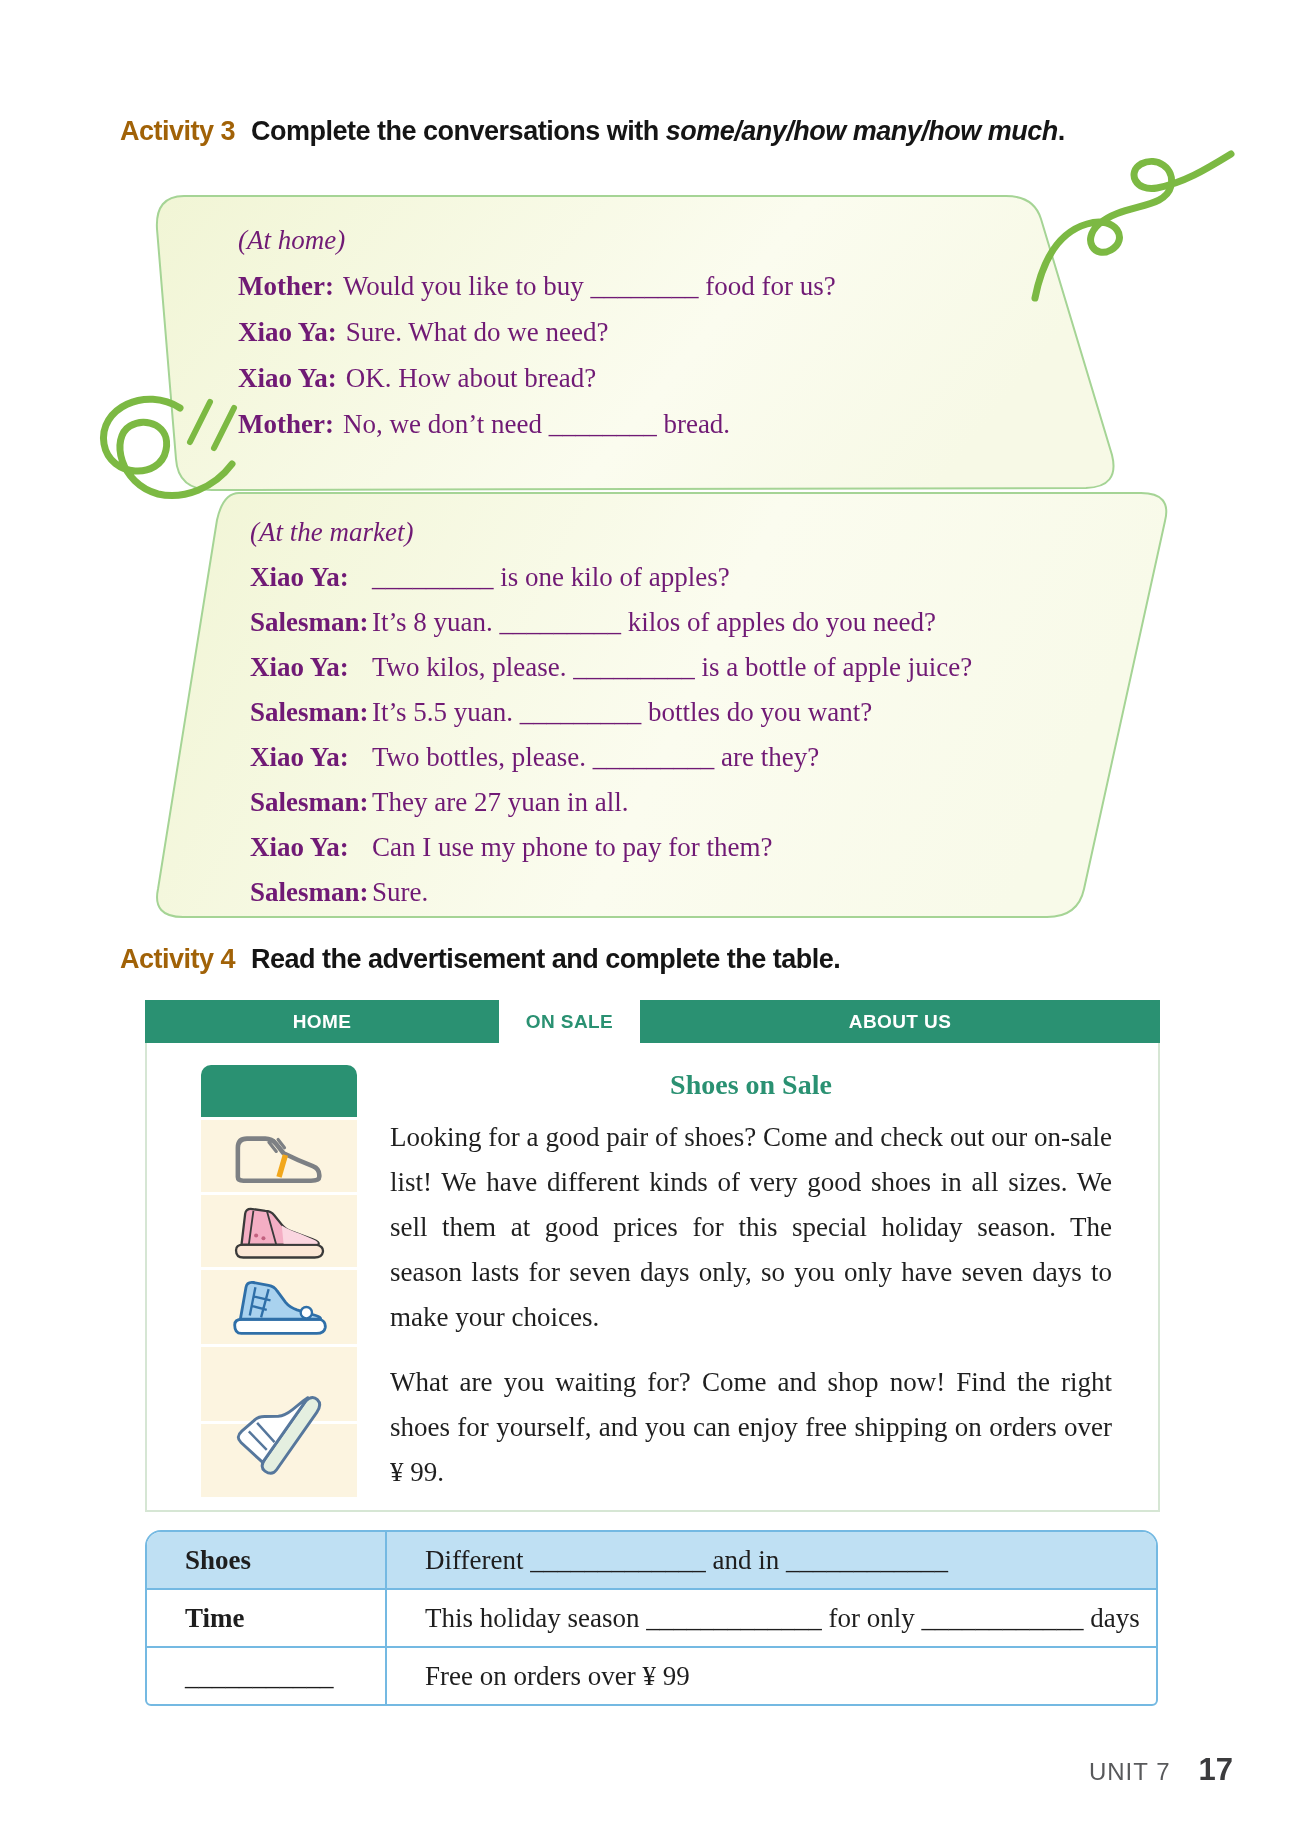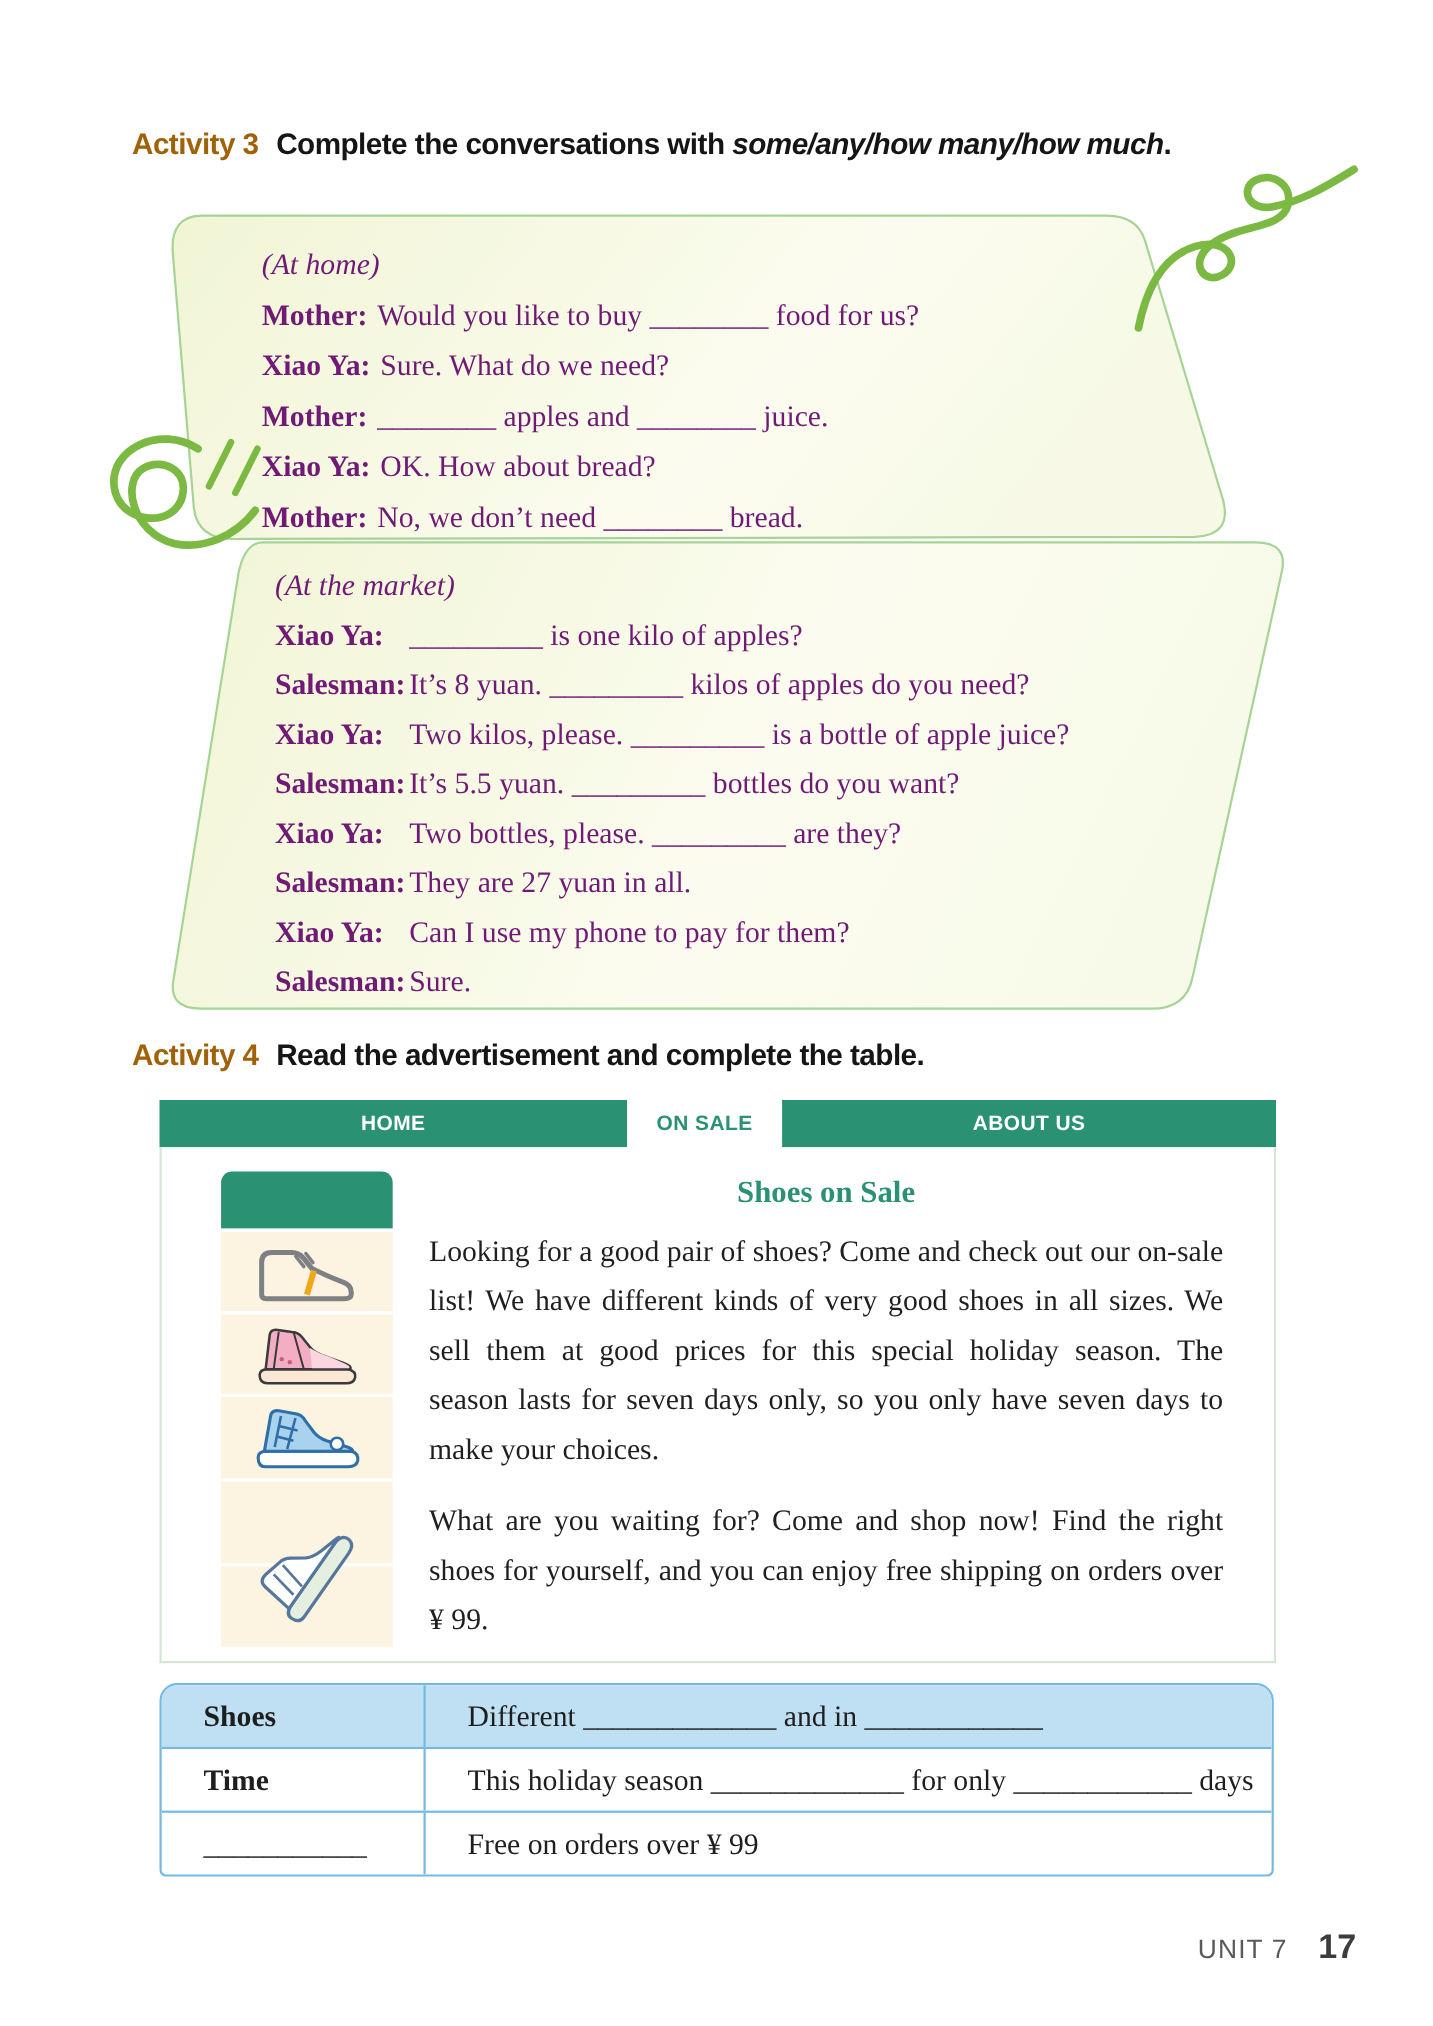--- a/index.html
+++ b/index.html
@@ -32,21 +32,21 @@
   .dline .sp{font-weight:700;margin-right:9px;}
   #box2-text .dline .sp{display:inline-block;min-width:122px;margin-right:0;}
   .doodle{position:absolute;}
 
   
   .ad{position:absolute;left:145px;top:1000px;width:1015px;height:512px;}
   .ad-tabs{display:flex;height:43px;font-family:"Liberation Sans",sans-serif;
     font-weight:700;font-size:19px;letter-spacing:0.4px;}
   .tab{display:flex;align-items:center;justify-content:center;background:#2a9172;color:#ffffff;cursor:pointer;}
   .tab.active{background:#ffffff;color:#2a9172;}
-  .tab.t-home{width:425px;}
+  .tab.t-home{width:354px;}
   .tab.t-onsale{width:141px;}
   .tab.t-about{flex:1;}
   .ad-body{position:absolute;left:0;right:0;top:43px;bottom:0;background:#ffffff;
     border:2px solid #d6e6d4;border-top:none;box-sizing:border-box;}
   .sidebar{position:absolute;left:54px;top:22px;width:156px;}
   .sidebar-header{height:52px;background:#2a9172;border-radius:10px 10px 0 0;}
   .cell{background:#fcf4e0;border-top:3px solid #ffffff;display:flex;
     align-items:center;justify-content:center;position:relative;}
   .cell svg{position:relative;z-index:1;}
   .cell.tall::after{content:"";position:absolute;left:0;right:0;top:74px;height:3px;background:#ffffff;z-index:0;}
@@ -88,21 +88,20 @@
         <stop offset="0.65" stop-color="#fbfcef"></stop>
         <stop offset="1" stop-color="#f7f9e6"></stop>
     </linearGradient>
   </defs>
   <path d="M34,3 L856,3 Q884,3 891,26 L962,262 Q970,294 936,295 L62,297 Q28,297 26,266 L7,36 Q5,3 34,3 Z" fill="url(#boxfill1)" stroke="#a5d495" stroke-width="2"></path>
 </svg>
 <div class="dialogue" id="box1-text">
   <div class="scene">(At home)</div>
   <div class="dline"><span class="sp">Mother:</span><span>Would you like to buy ________ food for us?</span></div>
   <div class="dline"><span class="sp">Xiao Ya:</span><span>Sure. What do we need?</span></div>
-  <div class="dline"><span class="sp">Mother:</span><span>________ apples and ________ juice.</span></div>
   <div class="dline"><span class="sp">Xiao Ya:</span><span>OK. How about bread?</span></div>
   <div class="dline"><span class="sp">Mother:</span><span>No, we don’t need ________ bread.</span></div>
 </div>
 
 <svg class="doodle" style="left:1025px;top:148px;" width="235" height="165" viewBox="0 0 235 165">
   <path d="M10,150 C18,110 34,84 62,76 C92,67 104,92 86,102 C70,111 56,92 74,76 C98,55 140,62 146,38 C150,20 132,8 116,16 C102,24 110,44 132,40 C158,35 180,22 206,6" fill="none" stroke="#7cb943" stroke-width="7" stroke-linecap="round"></path>
 </svg>
 
 <svg class="box-svg" id="box2-svg" width="1045" height="430" viewBox="0 0 1045 430">
   <defs>

